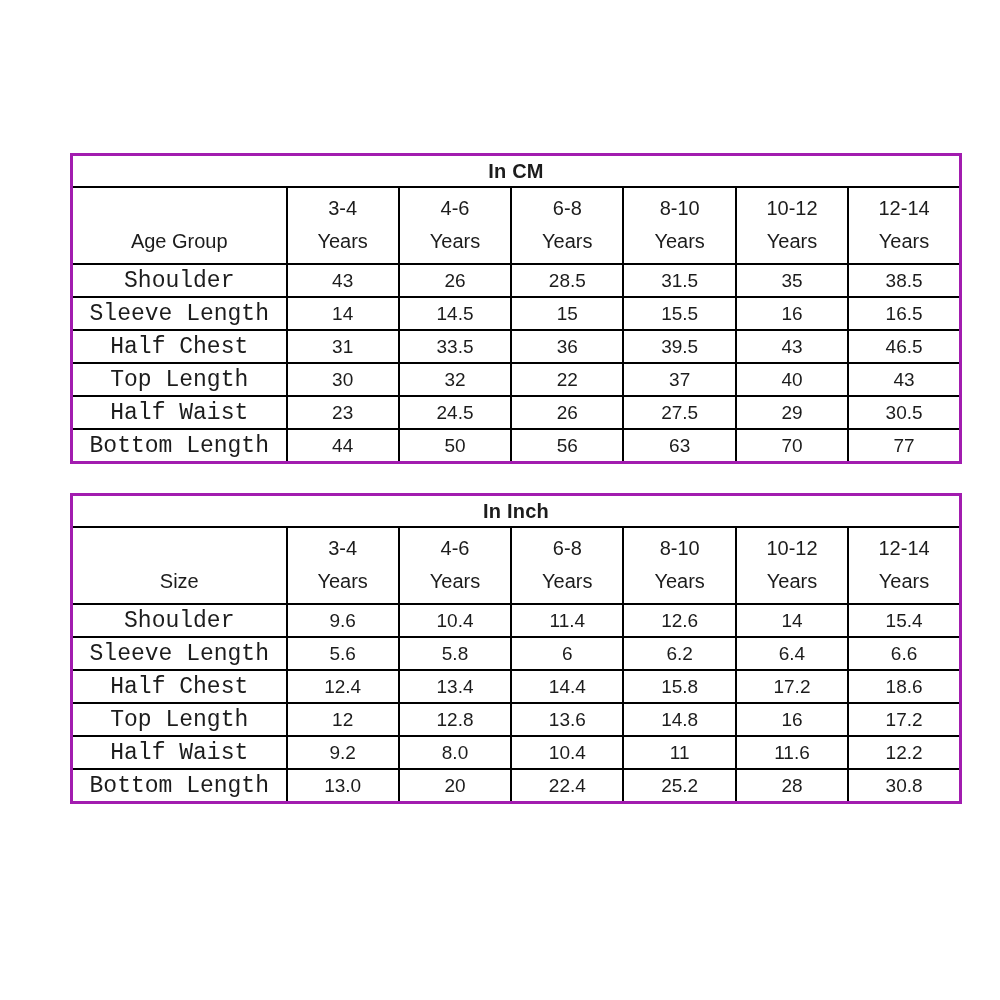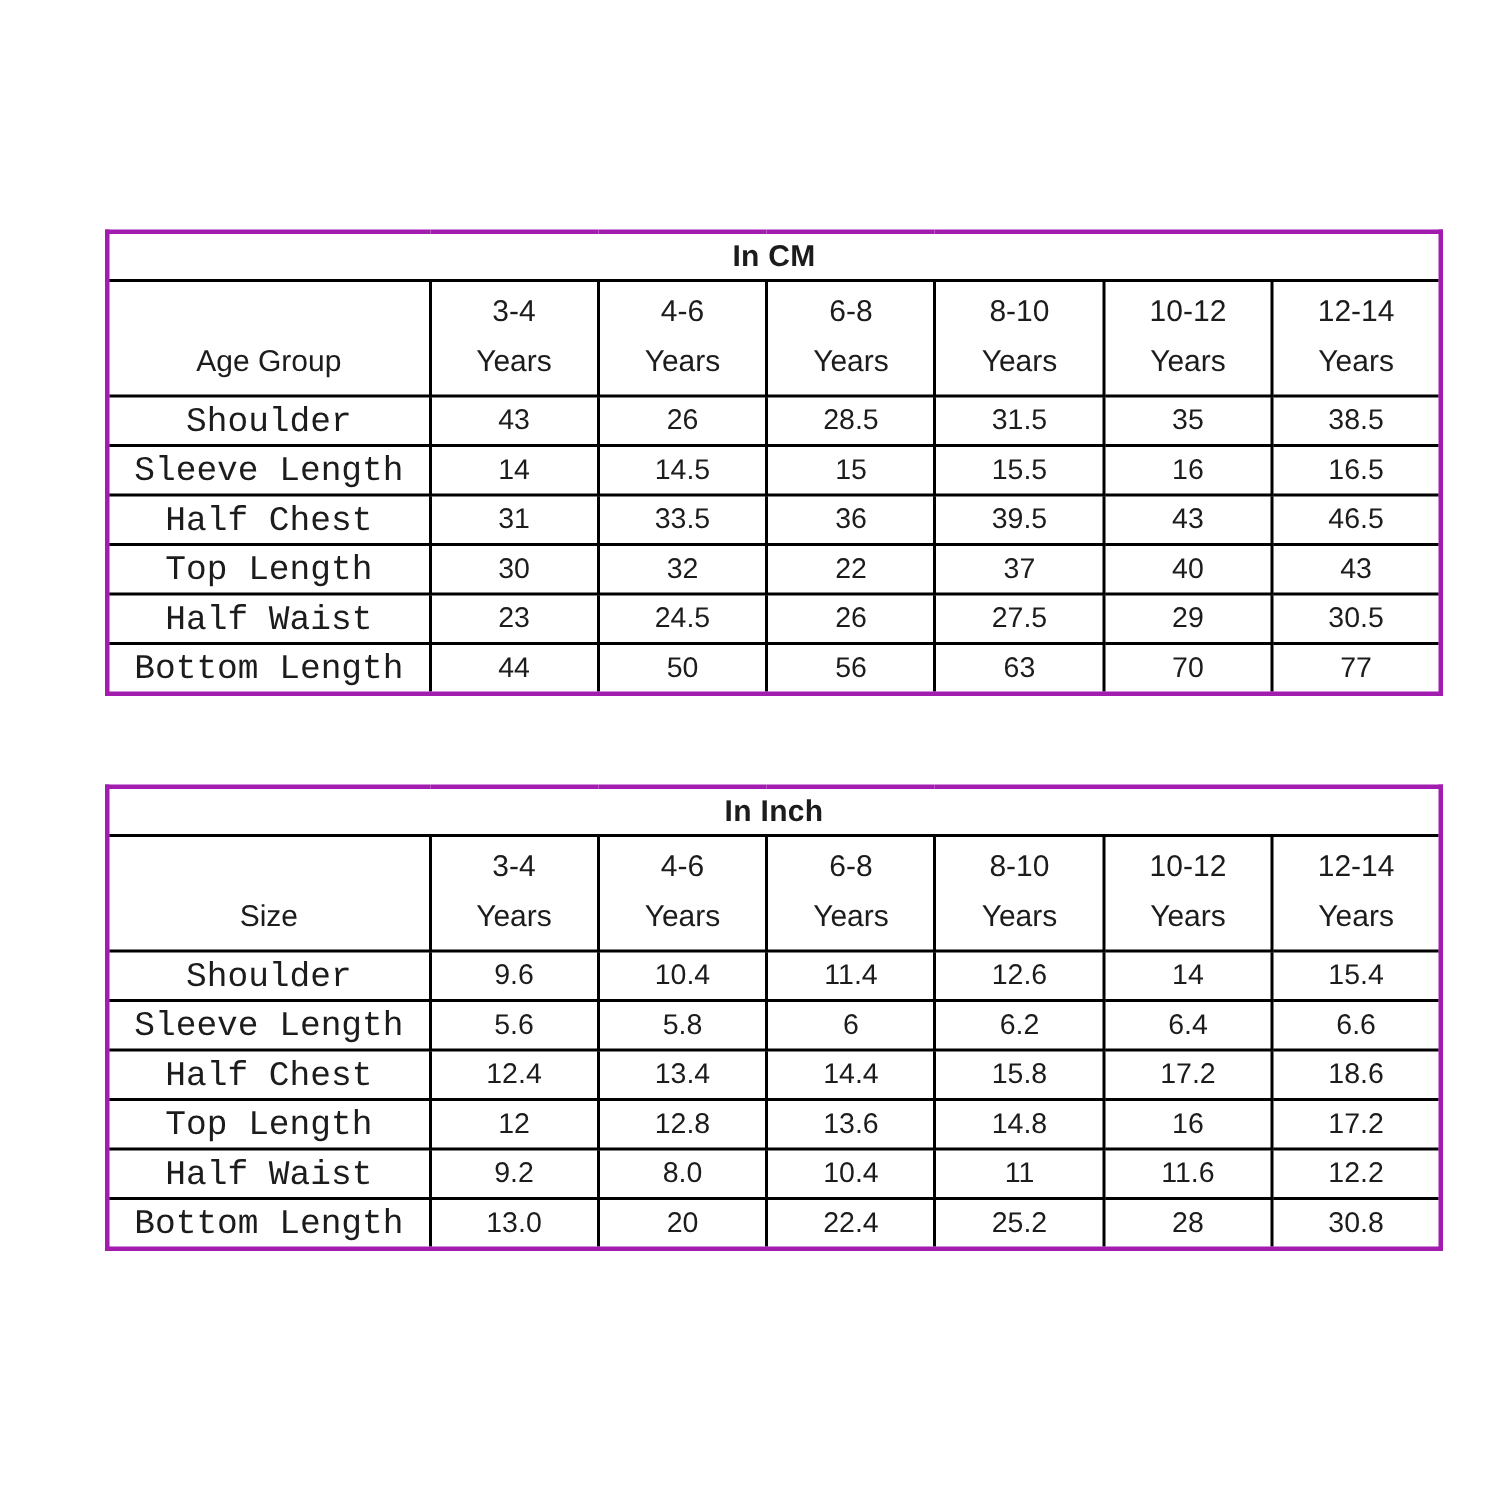--- a/index.html
+++ b/index.html
@@ -8,21 +8,21 @@
     font-family:"Liberation Sans", sans-serif; color:#1c1c1c;
   }
   .canvas { position:relative; width:1000px; height:1000px; overflow:hidden; }
   table.size-table {
     position:absolute; left:70px; width:892px;
     border-collapse:collapse; table-layout:fixed;
     border:3px solid #a21caf;
     padding-left:36px;
   }
   .t-cm   { top:153px; }
-  .t-inch { top:523px; }
+  .t-inch { top:493px; }
   .size-table th, .size-table td { border:2px solid #000; padding:0; }
   th.title {
     height:30px; font-size:20px; font-weight:bold; text-align:center;
     letter-spacing:0.2px;
   }
   tr.head-row th {
     height:70px; font-size:20px; font-weight:normal; text-align:center;
     vertical-align:bottom; padding-bottom:5px; line-height:33px;
   }
   tr.head-row th span { display:block; }

